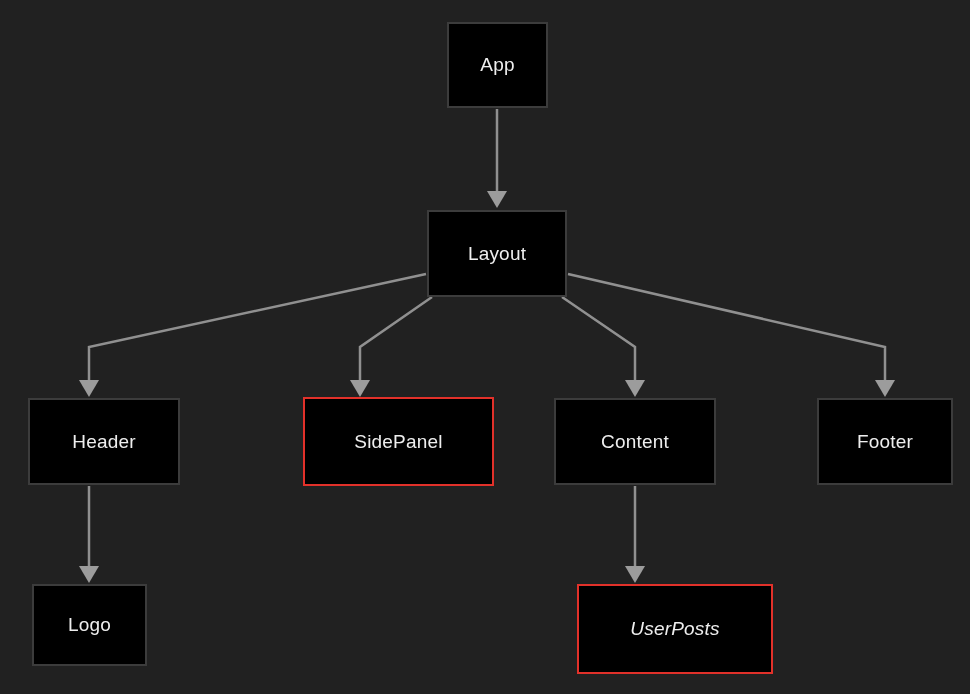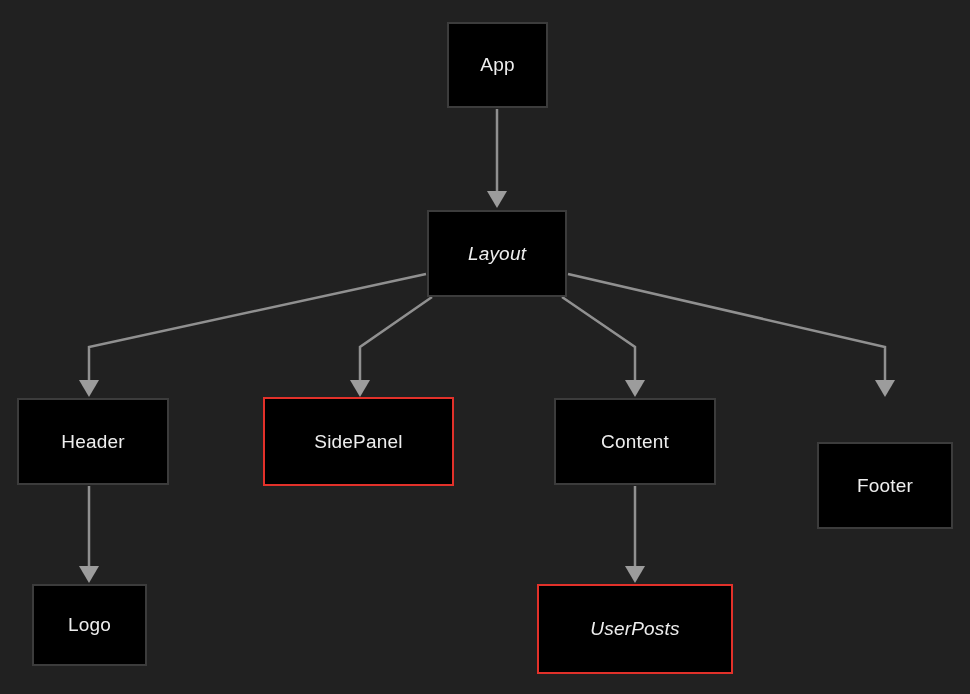--- a/index.html
+++ b/index.html
@@ -49,20 +49,21 @@
     font-size: 19px;
     display: flex;
     align-items: center;
     justify-content: center;
     text-align: center;
     cursor: pointer;
     letter-spacing: 0.2px;
   }
   .node--highlight {
     border-color: var(--highlight-border);
+    margin-left: 40px;
   }
 </style>
 </head>
 <body>
 
 <div class="diagram">
 
   <svg class="edges" viewBox="0 0 970 694" xmlns="http://www.w3.org/2000/svg">
     <g>
       <line x1="497" y1="109" x2="497" y2="192"></line>
@@ -91,37 +92,37 @@
     <g>
       <line x1="635" y1="486" x2="635" y2="567"></line>
       <polygon points="625,566 645,566 635,583"></polygon>
     </g>
   </svg>
 
   <div class="node" style="left:447px; top:22px; width:101px; height:86px;">
     <span>App</span>
   </div>
 
-  <div class="node" style="left:427px; top:210px; width:140px; height:87px;font-style:italic;">
+  <div class="node" style="left:427px; top:210px; width:140px; height:87px;">
     <span>Layout</span>
   </div>
 
-  <div class="node" style="left:17px; top:398px; width:152px; height:87px;">
+  <div class="node" style="left:28px; top:398px; width:152px; height:87px;">
     <span>Header</span>
   </div>
 
   <div class="node node--highlight" style="left:263px; top:397px; width:191px; height:89px;">
     <span>SidePanel</span>
   </div>
 
   <div class="node" style="left:554px; top:398px; width:162px; height:87px;">
     <span>Content</span>
   </div>
 
-  <div class="node" style="left:817px; top:398px; width:136px; height:87px;margin-top:44px;">
+  <div class="node" style="left:817px; top:398px; width:136px; height:87px;">
     <span>Footer</span>
   </div>
 
   <div class="node" style="left:32px; top:584px; width:115px; height:82px;">
     <span>Logo</span>
   </div>
 
   <div class="node node--highlight" style="left:537px; top:584px; width:196px; height:90px;font-style:italic;">
     <span>UserPosts</span>
   </div>

